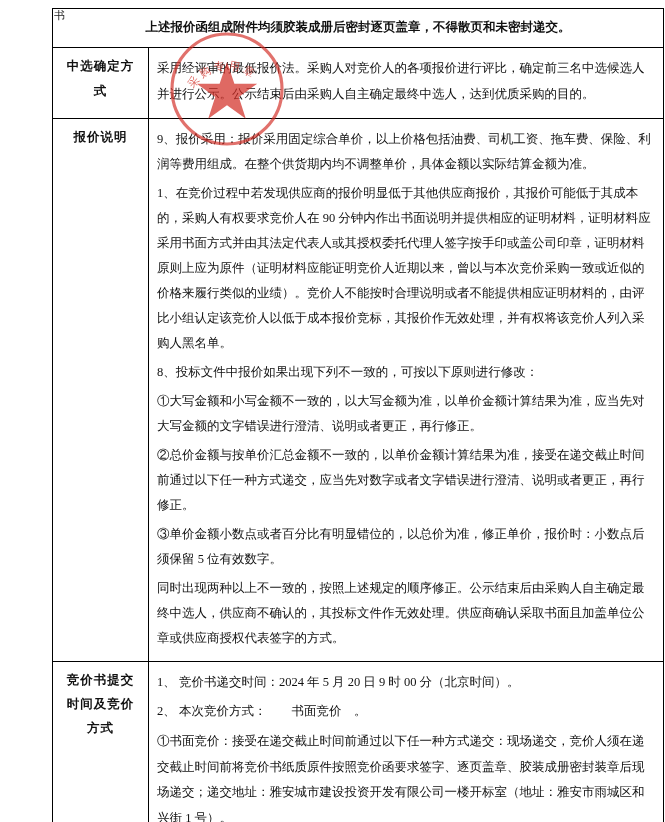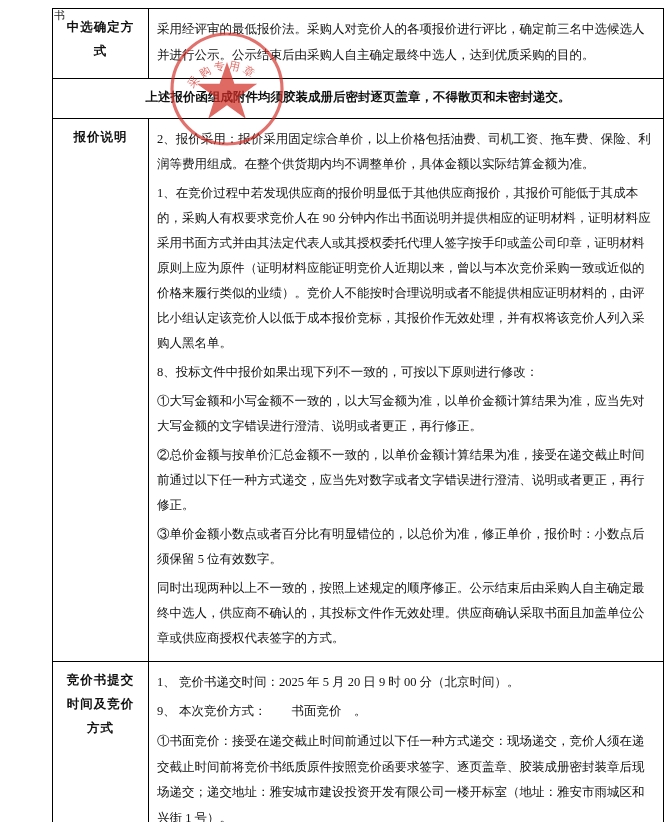--- a/index.html
+++ b/index.html
@@ -68,48 +68,48 @@
 
   <div class="tiny-top">书</div>
 
   <table class="doc">
     <colgroup>
         <col style="width:96px">
         <col>
       </colgroup>
     <tbody>
       <tr>
+        <td colspan="2" class="top-note">上述报价函组成附件均须胶装成册后密封逐页盖章，不得散页和未密封递交。</td>
+      </tr>
+
+      <tr>
         <td class="label">中选确定方式</td>
         <td class="body">
           <p class="para">采用经评审的最低报价法。采购人对竞价人的各项报价进行评比，确定前三名中选候选人并进行公示。公示结束后由采购人自主确定最终中选人，达到优质采购的目的。</p>
         </td>
       </tr>
 
       <tr>
-        <td colspan="2" class="top-note">上述报价函组成附件均须胶装成册后密封逐页盖章，不得散页和未密封递交。</td>
-      </tr>
-
-      <tr>
         <td class="label">报价说明</td>
         <td class="body bid-cell">
-          <p class="para">2、报价采用：报价采用固定综合单价，以上价格包括油费、司机工资、拖车费、保险、利润等费用组成。在整个供货期内均不调整单价，具体金额以实际结算金额为准。</p>
+          <p class="para">9、报价采用：报价采用固定综合单价，以上价格包括油费、司机工资、拖车费、保险、利润等费用组成。在整个供货期内均不调整单价，具体金额以实际结算金额为准。</p>
           <p class="para">1、在竞价过程中若发现供应商的报价明显低于其他供应商报价，其报价可能低于其成本的，采购人有权要求竞价人在 90 分钟内作出书面说明并提供相应的证明材料，证明材料应采用书面方式并由其法定代表人或其授权委托代理人签字按手印或盖公司印章，证明材料原则上应为原件（证明材料应能证明竞价人近期以来，曾以与本次竞价采购一致或近似的价格来履行类似的业绩）。竞价人不能按时合理说明或者不能提供相应证明材料的，由评比小组认定该竞价人以低于成本报价竞标，其报价作无效处理，并有权将该竞价人列入采购人黑名单。</p>
           <p class="para">8、投标文件中报价如果出现下列不一致的，可按以下原则进行修改：</p>
           <p class="para">①大写金额和小写金额不一致的，以大写金额为准，以单价金额计算结果为准，应当先对大写金额的文字错误进行澄清、说明或者更正，再行修正。</p>
           <p class="para">②总价金额与按单价汇总金额不一致的，以单价金额计算结果为准，接受在递交截止时间前通过以下任一种方式递交，应当先对数字或者文字错误进行澄清、说明或者更正，再行修正。</p>
           <p class="para">③单价金额小数点或者百分比有明显错位的，以总价为准，修正单价，报价时：小数点后须保留 5 位有效数字。</p>
           <p class="para">同时出现两种以上不一致的，按照上述规定的顺序修正。公示结束后由采购人自主确定最终中选人，供应商不确认的，其投标文件作无效处理。供应商确认采取书面且加盖单位公章或供应商授权代表签字的方式。</p>
         </td>
       </tr>
 
       <tr class="offer-rows">
         <td class="label">竞价书提交时间及竞价方式</td>
         <td class="body">
-          <p class="para">1、 竞价书递交时间：2025 年 5 月 20 日 9 时 00 分（北京时间）。</p>
-          <p class="para">9、 本次竞价方式：　　书面竞价　。</p>
+          <p class="para">1、 竞价书递交时间：2024 年 5 月 20 日 9 时 00 分（北京时间）。</p>
+          <p class="para">2、 本次竞价方式：　　书面竞价　。</p>
           <p class="para">①书面竞价：接受在递交截止时间前通过以下任一种方式递交：现场递交，竞价人须在递交截止时间前将竞价书纸质原件按照竞价函要求签字、逐页盖章、胶装成册密封装章后现场递交；递交地址：雅安城市建设投资开发有限公司一楼开标室（地址：雅安市雨城区和兴街 1 号）。</p>
         </td>
       </tr>
 
     </tbody>
   </table>
 
   <div class="seal">
     <svg width="118" height="118" viewBox="0 0 118 118" xmlns="http://www.w3.org/2000/svg">
       <circle cx="59" cy="59" r="55" fill="none" stroke="#d22a22" stroke-width="3.2" opacity="0.85"></circle>

